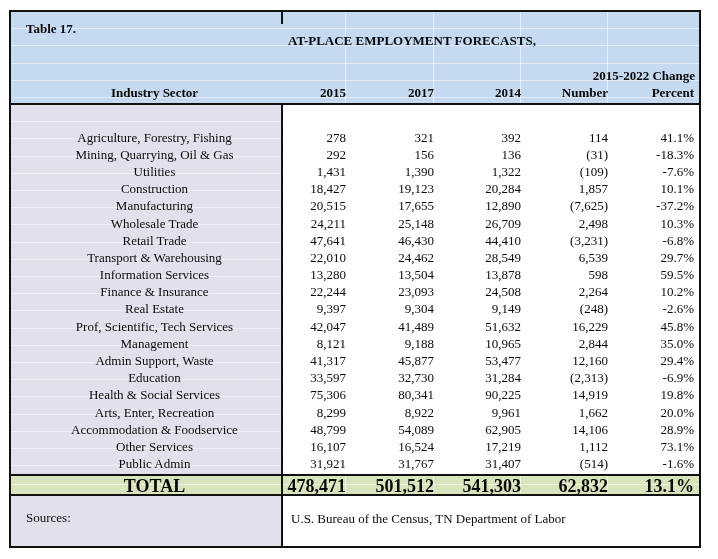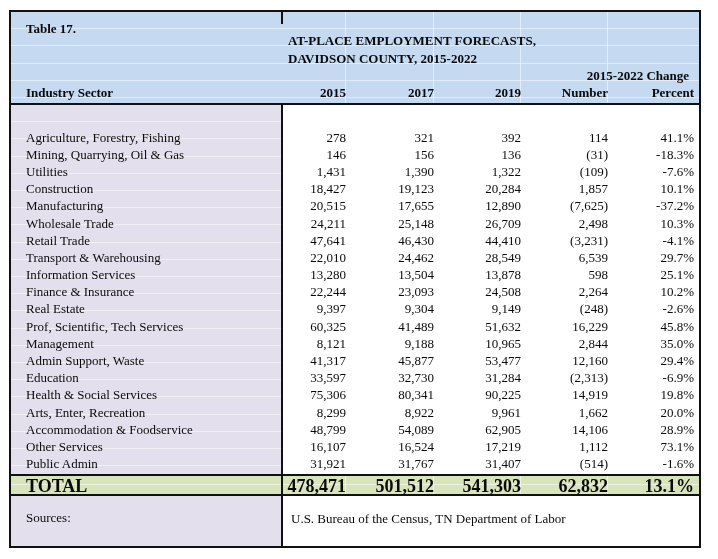--- a/index.html
+++ b/index.html
@@ -24,28 +24,28 @@
         transparent 510px 596px, rgba(255,255,255,.55) 596px 597px,
         transparent 597px),
       repeating-linear-gradient(to bottom,
         transparent 0 16.2px, rgba(255,255,255,.5) 16.2px 17.2px),
       #C5D9F1;
     font-weight:bold;font-size:13px;
   }
   .hdr .table-label{position:absolute;left:15px;top:9px;}
   .hdr .title{position:absolute;left:277px;top:9px;line-height:17.5px;white-space:pre;margin-top:11px;}
   .hdr .tick{position:absolute;left:270px;top:0;width:2px;height:12px;background:#111;}
-  .hdr .change-label{position:absolute;right:10px;bottom:19px;}
+  .hdr .change-label{position:absolute;right:4px;bottom:19px;}
   .cols6{
     display:grid;grid-template-columns:272px 63px 88px 87px 87px 86px;
     padding-right:5px;box-sizing:border-box;
   }
   .hdr .col-headers{position:absolute;left:0;right:0;bottom:3px;line-height:15px;}
   .cell-r{text-align:right;}
-  .cell-l{text-align:left;padding-left:15px;}
+  .cell-l{text-align:center;padding-left:15px;}
   
   .tbody{position:relative;flex:0 0 369px;background:#fff;font-size:13px;}
   .tbody .label-band{
     position:absolute;left:0;top:0;bottom:0;width:270px;
     background:
       repeating-linear-gradient(to bottom,
         transparent 0 16.2px, rgba(255,255,255,.5) 16.2px 17.2px),
       #E4DFEC;
   }
   .vdiv{position:absolute;left:270px;top:0;bottom:0;width:2px;background:#111;}
@@ -81,48 +81,48 @@
 </style>
 </head>
 <body>
 
 <div class="sheet">
   <div class="frame">
 
     <div class="hdr">
       <div class="tick"></div>
       <div class="table-label">Table 17.</div>
-      <div class="title"><span>AT-PLACE EMPLOYMENT FORECASTS,</span><br><span>DAVIDSON COUNTY, 2015-2022</span></div>
+      <div class="title"><span>AT-PLACE EMPLOYMENT FORECASTS,</span><br></div>
       <div class="change-label">2015-2022 Change</div>
       <div class="col-headers cols6">
         <div class="cell-l">Industry Sector</div>
         <div class="cell-r">2015</div>
         <div class="cell-r">2017</div>
-        <div class="cell-r">2019</div>
+        <div class="cell-r">2014</div>
         <div class="cell-r">Number</div>
         <div class="cell-r">Percent</div>
       </div>
     </div>
 
     <div class="tbody">
       <div class="label-band"></div>
       <div class="vdiv"></div>
       <div class="rows-grid cols6" style="display: grid;">
   <div class="trow">
     <div class="cell-l">Agriculture, Forestry, Fishing</div>
     <div class="cell-r">278</div>
     <div class="cell-r">321</div>
     <div class="cell-r">392</div>
     <div class="cell-r">114</div>
     <div class="cell-r">41.1%</div>
   </div>
 
   <div class="trow">
     <div class="cell-l">Mining, Quarrying, Oil &amp; Gas</div>
-    <div class="cell-r">146</div>
+    <div class="cell-r">292</div>
     <div class="cell-r">156</div>
     <div class="cell-r">136</div>
     <div class="cell-r">(31)</div>
     <div class="cell-r">-18.3%</div>
   </div>
 
   <div class="trow">
     <div class="cell-l">Utilities</div>
     <div class="cell-r">1,431</div>
     <div class="cell-r">1,390</div>
@@ -157,39 +157,39 @@
     <div class="cell-r">2,498</div>
     <div class="cell-r">10.3%</div>
   </div>
 
   <div class="trow">
     <div class="cell-l">Retail Trade</div>
     <div class="cell-r">47,641</div>
     <div class="cell-r">46,430</div>
     <div class="cell-r">44,410</div>
     <div class="cell-r">(3,231)</div>
-    <div class="cell-r">-4.1%</div>
+    <div class="cell-r">-6.8%</div>
   </div>
 
   <div class="trow">
     <div class="cell-l">Transport &amp; Warehousing</div>
     <div class="cell-r">22,010</div>
     <div class="cell-r">24,462</div>
     <div class="cell-r">28,549</div>
     <div class="cell-r">6,539</div>
     <div class="cell-r">29.7%</div>
   </div>
 
   <div class="trow">
     <div class="cell-l">Information Services</div>
     <div class="cell-r">13,280</div>
     <div class="cell-r">13,504</div>
     <div class="cell-r">13,878</div>
     <div class="cell-r">598</div>
-    <div class="cell-r">25.1%</div>
+    <div class="cell-r">59.5%</div>
   </div>
 
   <div class="trow">
     <div class="cell-l">Finance &amp; Insurance</div>
     <div class="cell-r">22,244</div>
     <div class="cell-r">23,093</div>
     <div class="cell-r">24,508</div>
     <div class="cell-r">2,264</div>
     <div class="cell-r">10.2%</div>
   </div>
@@ -198,21 +198,21 @@
     <div class="cell-l">Real Estate</div>
     <div class="cell-r">9,397</div>
     <div class="cell-r">9,304</div>
     <div class="cell-r">9,149</div>
     <div class="cell-r">(248)</div>
     <div class="cell-r">-2.6%</div>
   </div>
 
   <div class="trow">
     <div class="cell-l">Prof, Scientific, Tech Services</div>
-    <div class="cell-r">60,325</div>
+    <div class="cell-r">42,047</div>
     <div class="cell-r">41,489</div>
     <div class="cell-r">51,632</div>
     <div class="cell-r">16,229</div>
     <div class="cell-r">45.8%</div>
   </div>
 
   <div class="trow">
     <div class="cell-l">Management</div>
     <div class="cell-r">8,121</div>
     <div class="cell-r">9,188</div>

